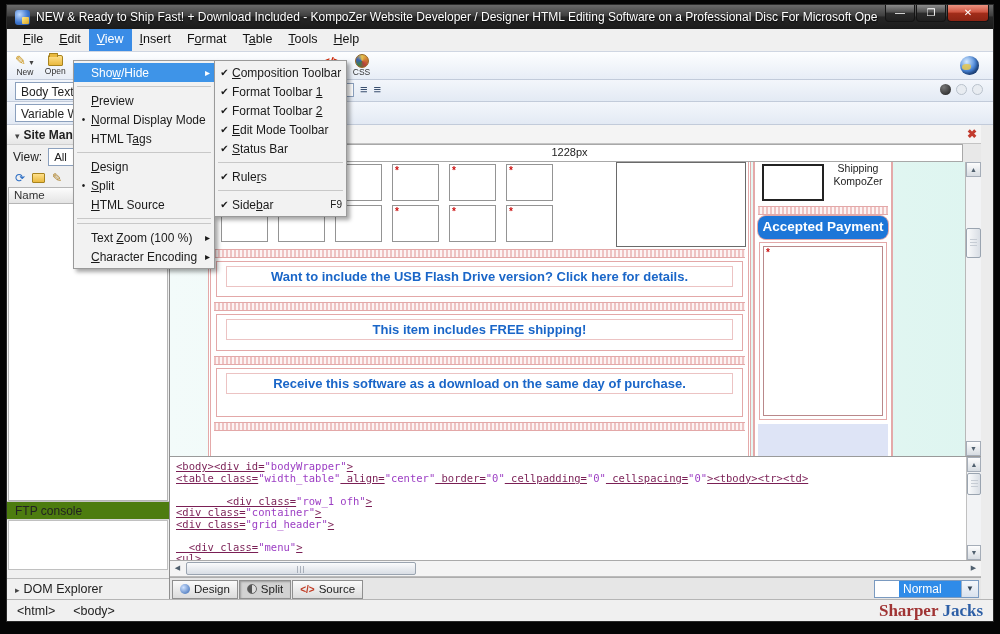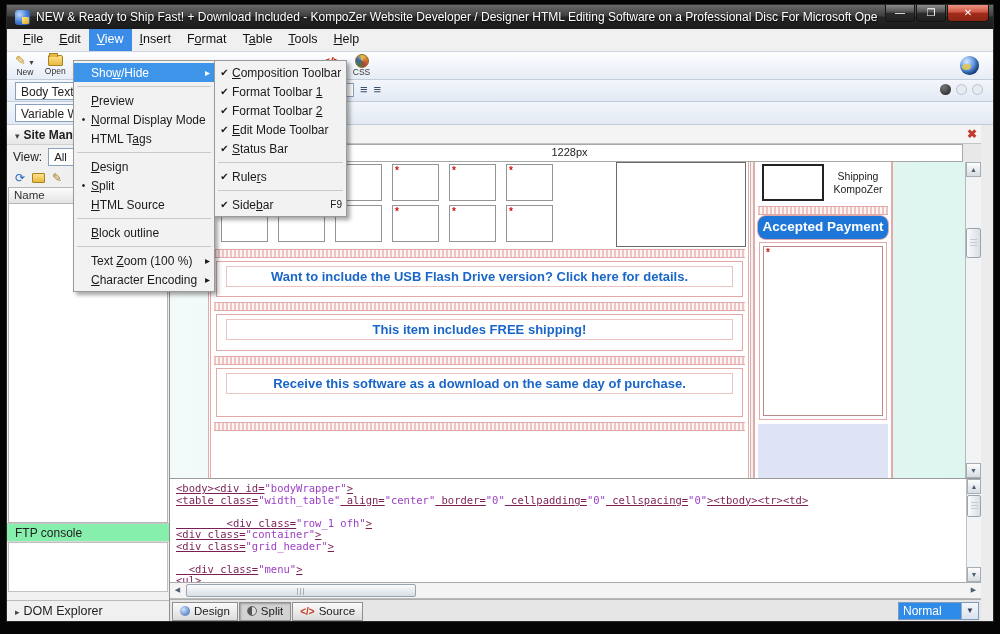--- a/index.html
+++ b/index.html
@@ -81,21 +81,21 @@
   .view-row { height:23px; display:flex; align-items:center; padding:0 6px; font-size:12px; color:#222; }
   .mini-combo { margin-left:6px; height:18px; flex:1; border:1px solid #8ba0bd; background:#fff;
                 font-size:11.5px; padding:2px 4px 0 5px; color:#222; }
   .sb-icons { height:19px; display:flex; align-items:center; gap:7px; padding:0 8px; }
   .i-refresh { color:#2e6fc4; font-size:12px; }
   .i-folder { width:13px; height:10px; background:linear-gradient(#ffe08a,#e9b93f); border:1px solid #a8831e; border-radius:1px; }
   .i-edit { color:#a87818; font-size:12px; }
   .name-header { height:17px; margin:0 1px; background:linear-gradient(#fcfcfc,#e4e4e4);
                  border:1px solid #b5b5b5; font-size:11.5px; color:#333; padding:1px 0 0 5px; }
   .sb-list { flex:1 1 auto; background:#fff; border:1px solid #b5b5b5; border-top:none; margin:0 1px; }
-  .ftp-header { height:19px; background:#86efac; border-top:1px solid #c5c5c5; border-bottom:1px solid #d8d8d8;
+  .ftp-header { height:19px; background:#4d7c0f; border-top:1px solid #c5c5c5; border-bottom:1px solid #d8d8d8;
                 font-size:12px; color:#222; padding:2px 0 0 8px; }
   .ftp-body { height:50px; background:#fff; border:1px solid #c0c0c0; margin:0 1px; }
   .sb-fill { height:8px; }
   .dom-row { height:21px; margin-top:auto; background:#f0f0f0; border-top:1px solid #bbb;
              font-size:12.5px; color:#222; padding:3px 0 0 8px; }
 
   
   .editor { flex:1 1 auto; display:flex; flex-direction:column; background:#ececec;
             padding-right:12px; min-width:0; }
   .tabstrip { height:19px; background:#f4f4f4; border-bottom:1px solid #c4c4c4; position:relative; flex:0 0 auto; }
@@ -119,21 +119,21 @@
           background:repeating-linear-gradient(90deg,#eec3c3 0 2px,#fdf4f4 2px 4px);
           border-top:1px solid #e3a8a8; border-bottom:1px solid #e3a8a8; }
   .banner { position:absolute; left:5px; right:5px; border:1px solid #e3a8a8; background:#fff; }
   .banner-line { margin:4px 9px 2px 9px; border:1px solid #ecc3c3; text-align:center;
                  color:#1a66c8; font-weight:bold; font-size:13px; padding:2px 0; }
   .banner-sub { margin:0 9px; border:1px solid #ecc3c3; border-top:none; text-align:center;
                 color:#111; font-weight:bold; font-size:10.5px; padding:1px 0; }
   .page-right { position:absolute; left:583px; top:0; width:140px; height:100%;
                 background:#fff; border-left:2px solid #e4a9a9; border-right:2px solid #e4a9a9; }
   .ship-img { position:absolute; left:7px; top:2px; width:62px; height:37px; background:#fff; border:2px solid #222; }
-  .ship-text { position:absolute; left:74px; top:8px; width:58px; text-align:center;
+  .ship-text { position:absolute; left:74px; top:0; width:58px; text-align:center;
                font-size:10.5px; color:#222; line-height:13px; }
   .accepted { position:absolute; left:3px; right:3px; top:54px; height:23px; background:#1d76d8;
               border-radius:8px; color:#fff; font-weight:bold; font-size:13.5px; text-align:center;
               line-height:22px; box-shadow:0 0 0 1px #e3a8a8; }
   .pay-box { position:absolute; left:8px; right:8px; top:84px; height:170px; background:#fff;
              border:1px solid #b9888a; box-shadow:0 0 0 3px #fff, 0 0 0 4px #e3a8a8; }
   .lav-box { position:absolute; left:3px; right:3px; top:262px; bottom:0; background:#dee4f6; }
 
   
   .vscroll { position:absolute; top:0; bottom:0; right:0; width:16px; background:#f2f3f5;
@@ -168,21 +168,21 @@
   .modetabs { height:22px; flex:0 0 auto; background:#e6e6e6; border-top:1px solid #adadad;
               display:flex; align-items:center; padding:1px 2px 0 2px; }
   .mode-tab { height:19px; display:flex; align-items:center; gap:4px; padding:0 7px;
               border:1px solid #8f8f8f; background:linear-gradient(#fafafa,#dcdcdc);
               font-size:11.5px; color:#222; margin-right:1px; }
   .mode-tab.active { background:#d2d2d2; box-shadow:inset 1px 1px 2px rgba(0,0,0,.25); }
   .mt-ico { width:10px; height:10px; border-radius:50%; flex:0 0 auto; }
   .mt-design { background:radial-gradient(circle at 35% 35%, #cfe2ff, #2f62b0); }
   .mt-split { background:linear-gradient(90deg,#555 50%,#ddd 50%); border:1px solid #666; }
   .mt-source { background:none; border:none; width:auto; color:#c03a22; font-size:10px; font-weight:bold; border-radius:0; }
-  .normal-select { margin-left:auto; display:flex; height:18px; border:1px solid #7a9ac0; background:#fff; }
+  .normal-select { margin-left:auto; display:flex; height:18px; border:1px solid #7a9ac0; background:#fff;padding-left:24px; }
   .ns-text { width:62px; background:#2f8be8; color:#fff; font-size:12px; padding:1px 0 0 4px; }
   .ns-btn { width:17px; border-left:1px solid #9db0c8; background:linear-gradient(#f4f7fb,#d9e2ee);
             font-size:8px; color:#345; text-align:center; line-height:16px; }
 
   
   .statusbar { height:22px; flex:0 0 auto; background:#f0f0f0; border-top:1px solid #b5b5b5;
                display:flex; align-items:center; padding:0 10px; font-size:12.5px; color:#222; }
   .tag-crumb { margin-right:18px; }
   .brand { margin-left:auto; font-family:"Liberation Serif", serif; font-weight:bold; font-size:17px; }
   .brand .b1 { color:#a03434; } .brand .b2 { color:#2d5fa6; }
@@ -408,20 +408,28 @@
           <span>Source</span>
         </div>
         <div class="normal-select">
           <span class="ns-text">Normal</span>
           <span class="ns-btn">▼</span>
         </div>
       </div>
     </div>
   </div>
 
+  <div class="statusbar">
+    <span class="tag-crumb">&lt;html&gt;</span>
+    <span class="tag-crumb">&lt;body&gt;</span>
+    <span class="brand">
+      <span class="b1">Sharper</span>
+      <span class="b2">Jacks</span>
+    </span>
+  </div>
 
   <div class="menu-popup" id="view-menu">
       <div class="menu-item selected">
         <span class="gutter"></span>
         <span class="mlabel">Sho<span class="ul">w</span>/Hide</span>
         <span class="mright">▸</span>
       </div>
       <div class="menu-sep"></div>
       <div class="menu-item">
         <span class="gutter"></span>
@@ -448,25 +456,20 @@
         <span class="gutter">•</span>
         <span class="mlabel"><span class="ul">S</span>plit</span>
         <span class="mright"></span>
       </div>
       <div class="menu-item">
         <span class="gutter"></span>
         <span class="mlabel"><span class="ul">H</span>TML Source</span>
         <span class="mright"></span>
       </div>
       <div class="menu-sep"></div>
-      <div class="menu-item">
-        <span class="gutter"></span>
-        <span class="mlabel"><span class="ul">B</span>lock outline</span>
-        <span class="mright"></span>
-      </div>
       <div class="menu-sep"></div>
       <div class="menu-item">
         <span class="gutter"></span>
         <span class="mlabel">Text <span class="ul">Z</span>oom (100 %)</span>
         <span class="mright">▸</span>
       </div>
       <div class="menu-item">
         <span class="gutter"></span>
         <span class="mlabel"><span class="ul">C</span>haracter Encoding</span>
         <span class="mright">▸</span>

